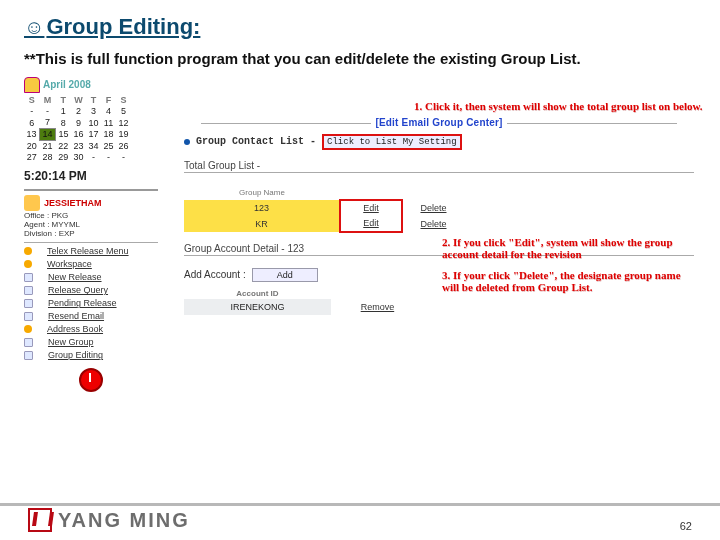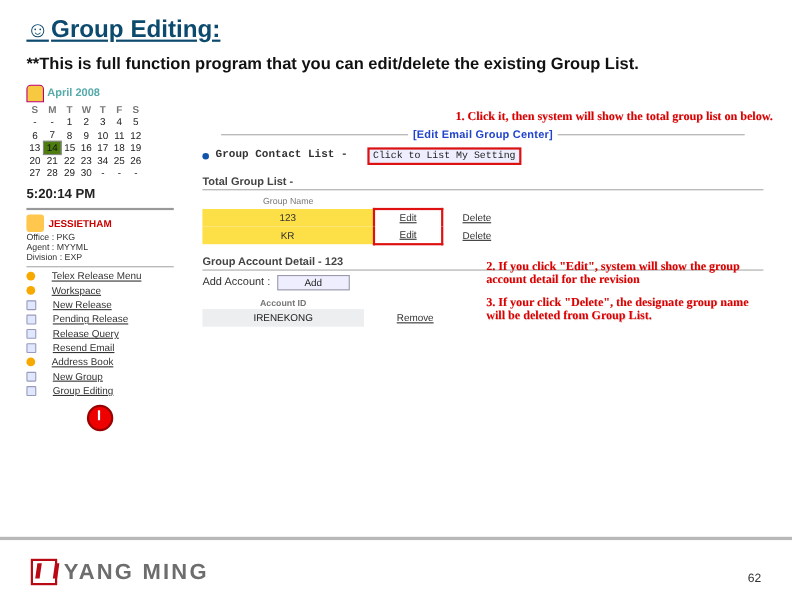--- a/index.html
+++ b/index.html
@@ -29,42 +29,42 @@
 .pwr { width:20px; height:20px; border-radius:50%; background:#e00; border:2px solid #900; margin:6px auto 0; position:relative; }
 .pwr::after{content:"";position:absolute;left:8px;top:3px;width:2px;height:9px;background:#fff;}
 .content { position:absolute; left:160px; top:0; width:510px; }
 .hdr-edit { text-align:center;margin-top:40px; }
 .hdr-edit span{ font-size:10px; font-weight:700; color:#24c; letter-spacing:.2px; }
 .hdr-edit::before,.hdr-edit::after{content:"";display:inline-block;width:170px;border-top:1px solid #aaa;vertical-align:middle;margin:0 4px;}
 .row { display:flex; align-items:center; gap:6px; margin-top:6px;font-family:Liberation Mono, monospace; }
 .dot { width:6px;height:6px;border-radius:50%;background:#15a; display:inline-block; }
 .lbl { font-size:10px; font-weight:700; color:#333; }
 .btn { font-size:9px; padding:1px 24px; background:#eef; border:1px solid #99a; cursor:pointer; }
-.redbox { border:2px solid #d11; padding:1px 3px;margin-left:12px; }
+.redbox { border:2px solid #d11; padding:1px 3px; }
 .section { margin-top:10px; }
-.sec-h{ font-size:10px;font-weight:700;color:#444;border-bottom:1px solid #aaa;padding-bottom:1px;margin-bottom:2px;}
+.sec-h{ font-size:10px;font-weight:400;color:#444;border-bottom:1px solid #aaa;padding-bottom:1px;margin-bottom:12px;}
 table.groups { width:280px; border-collapse:collapse; }
 table.groups th{ font-size:8px;color:#777;font-weight:400;height:12px;text-align:center;}
 table.groups td{ font-size:9px;color:#333;height:14px;text-align:center;background:#fde047;}
 .cell-plain{background:#fff!important;}
 .actCol{ width:60px;}
 .actRed{ border:2px solid #d11; padding:0; }
 .actlink{ text-decoration:underline; color:#333; cursor:pointer; display:block;}
 .searchline{ display:flex; align-items:center; gap:6px; margin-top:4px;}
 .searchline input.txt{ width:120px;height:13px;font-size:9px;border:1px solid #aaa;padding:0 2px;}
 table.acc{ width:240px;border-collapse:collapse;margin-top:6px;}
 table.acc th{font-size:8px;color:#777;}
 table.acc td{font-size:9px;background:#eceef0;text-align:center;height:14px;}
 .note { position:absolute; font-size:11px; color:#d00; font-family:"Times New Roman",serif; font-weight:700; line-height:1.15; text-shadow:.5px .5px 0 rgba(150,0,0,.25);}
 .n1{ left:390px; top:23px; width:290px;}
 .n2{ left:418px; top:159px; width:246px;}
 .n3{ left:418px; top:192px; width:246px;}
 .footer{position:absolute;left:0;bottom:0;width:720px;}
 .divider{height:3px;background:#b8b8b8;}
-.ft{display:flex;align-items:flex-end;justify-content:space-between;padding:17px 28px 8px;}
+.ft{display:flex;align-items:flex-end;justify-content:space-between;padding:2px 28px 8px;}
 .logo{display:flex;align-items:center;gap:6px;}
 .logom{width:20px;height:20px;border:2px solid #b80914;position:relative;}
 .logom::before{content:"";position:absolute;left:3px;top:2px;width:12px;height:14px;border-left:4px solid #b80914;border-right:4px solid #b80914;transform:skewX(-8deg);}
 .logotxt{font-family:"Arial Black",Arial;font-size:20px;font-weight:900;letter-spacing:2px;color:#6d6d6d;}
 .pg{font-size:11px;color:#333;}
 </style>
 </head>
 <body>
 
 <div class="slide">
@@ -156,25 +156,25 @@
           <div class="sm-item">
             <span class="bullet"></span>
             <span>Workspace</span>
           </div>
           <div class="sm-item sm-sub">
             <span class="bullet"></span>
             <span>New Release</span>
           </div>
           <div class="sm-item sm-sub">
             <span class="bullet"></span>
+            <span>Release Query</span>
+          </div>
+          <div class="sm-item sm-sub">
+            <span class="bullet"></span>
             <span>Pending Release</span>
-          </div>
-          <div class="sm-item sm-sub">
-            <span class="bullet"></span>
-            <span>Release Query</span>
           </div>
           <div class="sm-item sm-sub">
             <span class="bullet"></span>
             <span>Resend Email</span>
           </div>
           <div class="sm-item">
             <span class="bullet"></span>
             <span>Address Book</span>
           </div>
           <div class="sm-item sm-sub">

